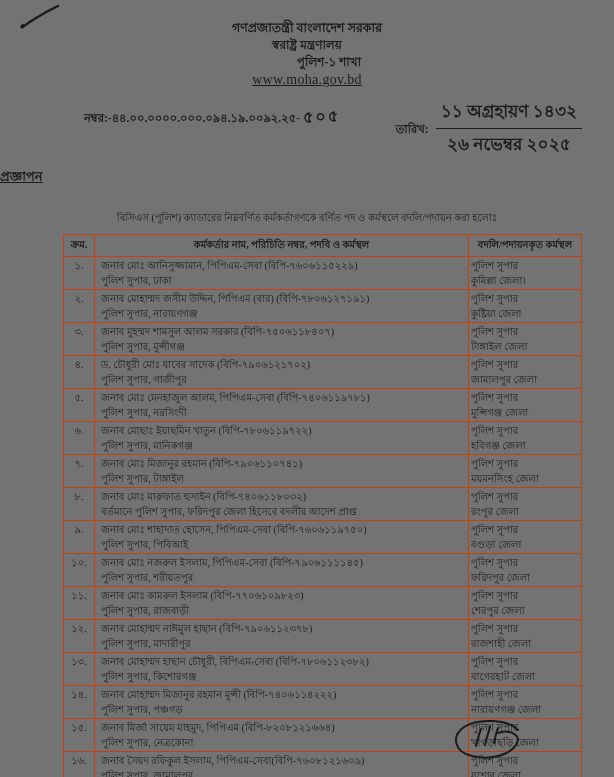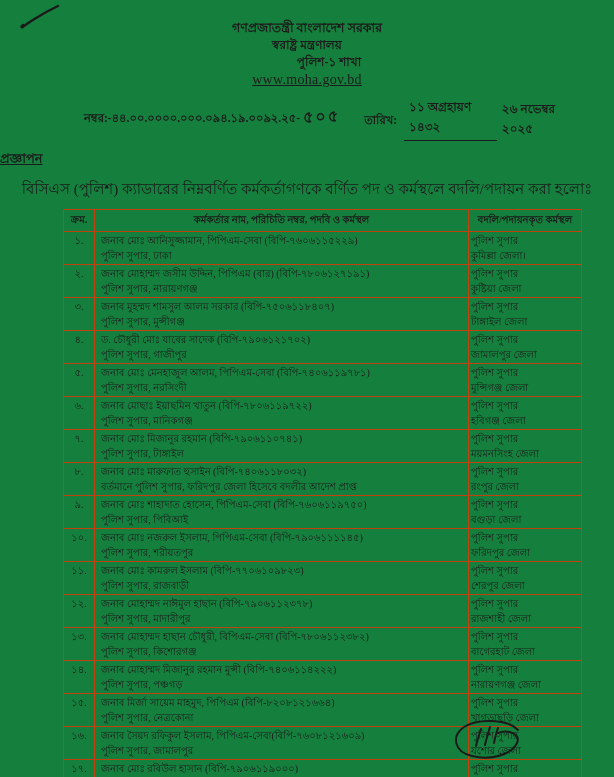--- a/index.html
+++ b/index.html
@@ -5,21 +5,21 @@
   html, body {
     margin: 0;
     padding: 0;
     background: #e8e8e8;
   }
   .page {
     position: relative;
     width: 614px;
     height: 777px;
     margin: 0 auto;
-    background: #15803d;
+    background: #737373;
     color: #1b1b1b;
     font-family: "Liberation Serif", "DejaVu Serif", serif;
     overflow: hidden;
     box-shadow: 0 0 4px rgba(0,0,0,.25);
   }
   .pen-mark {
     position: absolute;
     top: 2px;
     left: 16px;
   }
@@ -59,38 +59,38 @@
     letter-spacing: 2px;
   }
   .memo-date {
     display: flex;
     align-items: center;
     gap: 7px;
   }
   .memo-date .lbl { font-size: 11.5px; font-weight: 700; padding-top: 4px; margin-left: 24px; }
   .date-stack {
     display: inline-flex;
-    flex-direction: row;
-    text-align: left;
-    font-size: 12px;
+    flex-direction: column;
+    text-align: center;
+    font-size: 17px;
     font-weight: 700;
   }
   .date-stack .top { border-bottom: 1px solid #1b1b1b; padding: 0 5px 2px; }
   .date-stack .bottom { padding: 2px 5px 0; }
   .doc-title {
     text-align: left;
     font-size: 13px;
     font-weight: 700;
     text-decoration: underline;
     margin-top: 8px;
   }
   .doc-intro {
     text-align: center;
-    font-size: 15px;
-    margin-top: 7px;
+    font-size: 10px;
+    margin-top: 22px;
   }
   table.transfer {
     border-collapse: collapse;
     margin: 7px auto 0 63px;
     width: 518px;
     table-layout: fixed;
   }
   table.transfer th, table.transfer td {
     border: 1px solid #c2410c;
     font-size: 10px;

